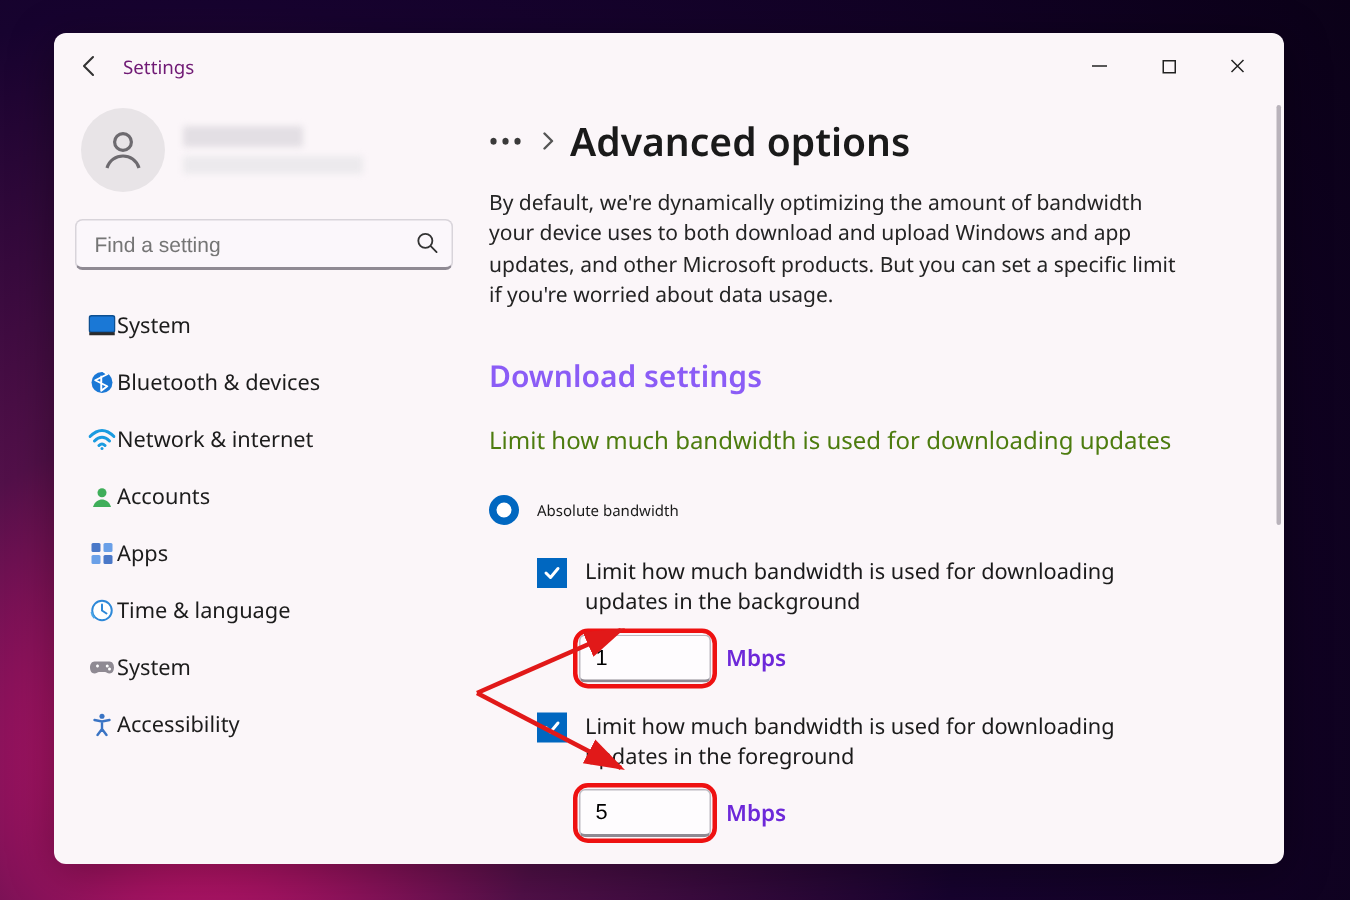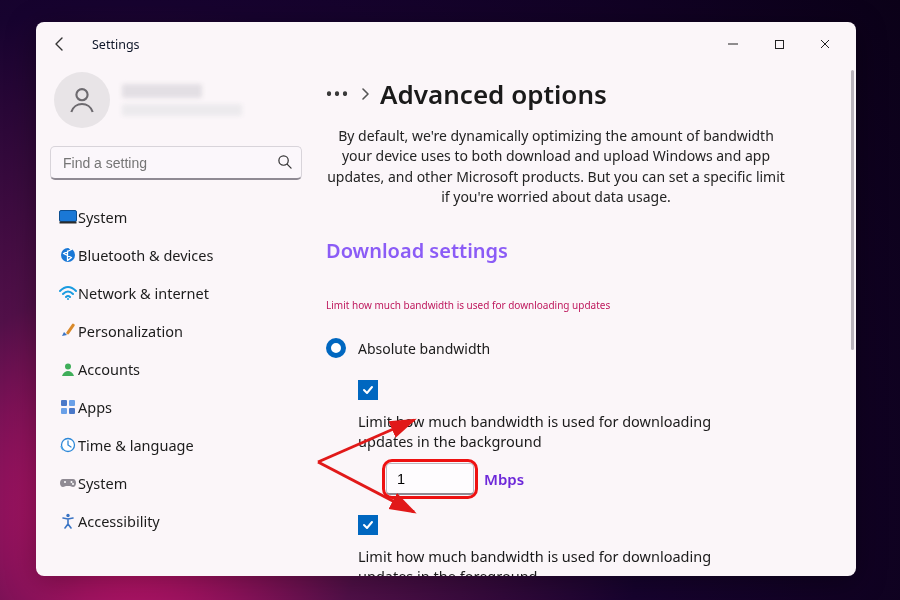--- a/index.html
+++ b/index.html
@@ -21,21 +21,21 @@
     height: 44px;
     display: flex;
     align-items: center;
     padding: 0 8px;
   }
   .back-arrow {
     width: 32px; height: 32px;
     display: flex; align-items: center; justify-content: center;
     border-radius: 4px;
   }
-  .app-title { font-size: 12.5px; margin-left: 16px; color: #0f172a; }
+  .app-title { font-size: 12.5px; margin-left: 6px; color: #701a75; }
   .winctrls { margin-left: auto; display: flex; }
   .winbtn { width: 46px; height: 32px; display: flex; align-items: center; justify-content: center; border-radius: 4px; }
   .content { display: flex; height: calc(100% - 44px); }
   .leftcol { width: 280px; padding: 0 14px 0 14px; }
   .profile { display: flex; align-items: center; gap: 12px; margin: 6px 0 18px 4px; }
   .avatar {
     width: 56px; height: 56px; border-radius: 50%;
     background: #e8e4e7;
     display: flex; align-items: center; justify-content: center;
     color: #6d6a6f;
@@ -77,31 +77,31 @@
     position: relative;
   }
   .scroll-ind {
     position: absolute; right: 2px; top: 4px; width: 3px; height: 280px;
     background: #b9b3bb; border-radius: 2px;
   }
   .crumbrow { display: flex; align-items: center; gap: 10px; margin-top: 4px; }
   .crumb-dots { font-size: 16px; letter-spacing: 2px; color: #3a3a3a; font-weight: 600; }
   .crumb-caret { color: #555; }
   .page-title { font-size: 26px; font-weight: 600; color: #1a1a1a; }
-  .desc { margin-top: 14px; font-size: 14px; color: #242424; line-height: 1.45; max-width: 460px; text-align: center; }
+  .desc { margin-top: 14px; font-size: 14px; color: #242424; line-height: 1.45; max-width: 460px; }
   .section-title { margin-top: 30px; font-size: 20px; font-weight: 600; color: #8b5cf6; }
-  .section-sub { margin-top: 34px; font-size: 10px; color: #be185d; }
+  .section-sub { margin-top: 18px; font-size: 16px; color: #4d7c0f; }
   .radio-row { margin-top: 26px; display: flex; align-items: center; gap: 12px; }
   .radio {
     width: 20px; height: 20px; border-radius: 50%;
     border: 5px solid #0067c0; background: #fff;
   }
-  .radio-label { font-size: 14px; color: #1b1b1b; }
+  .radio-label { font-size: 10px; color: #1b1b1b; }
   .chk-group { margin-top: 22px; }
-  .chk-row { display: flex; align-items: flex-start; gap: 12px; margin-left: 32px; position: relative; flex-direction: column; }
+  .chk-row { display: flex; align-items: flex-start; gap: 12px; margin-left: 32px; position: relative; }
   .chk {
     width: 20px; height: 20px; flex: none;
     background: #0067c0;
     display: flex; align-items: center; justify-content: center;
     color: #fff;
   }
   .chk-label { font-size: 14.5px; color: #1b1b1b; line-height: 1.35; max-width: 410px; }
   .value-row { display: flex; align-items: center; gap: 10px; margin: 12px 0 20px 60px; }
   .value-input {
     width: 88px; height: 32px;
@@ -198,29 +198,20 @@
           <span class="ico">
             <svg width="18" height="14" viewBox="0 0 18 14">
                 <path d="M1 5 Q9 -3 17 5 M4 8 Q9 3 14 8 M7 11 Q9 9 11 11" fill="none" stroke="#1a9be0" stroke-width="2" stroke-linecap="round"></path>
                 <circle cx="9" cy="13" r="1" fill="#1a9be0"></circle>
               </svg>
           </span>
           <span>Network &amp; internet</span>
         </li>
         <li>
           <span class="ico">
-            <svg width="18" height="18" viewBox="0 0 18 18">
-                <rect x="10" y="1" width="3" height="12" rx="1" fill="#d98a2b" transform="rotate(35 11.5 7)"></rect>
-                <path d="M3 14 L5 10 L8 13 Z" fill="#3a74c4"></path>
-              </svg>
-          </span>
-          <span>Personalization</span>
-        </li>
-        <li>
-          <span class="ico">
             <svg width="16" height="16" viewBox="0 0 16 16">
                 <circle cx="8" cy="5.5" r="3" fill="#3fae5a"></circle>
                 <path d="M2 15c1-3.5 3.8-5 6-5s5 1.5 6 5" fill="#3fae5a"></path>
               </svg>
           </span>
           <span>Accounts</span>
         </li>
         <li>
           <span class="ico">
             <svg width="16" height="16" viewBox="0 0 16 16">

